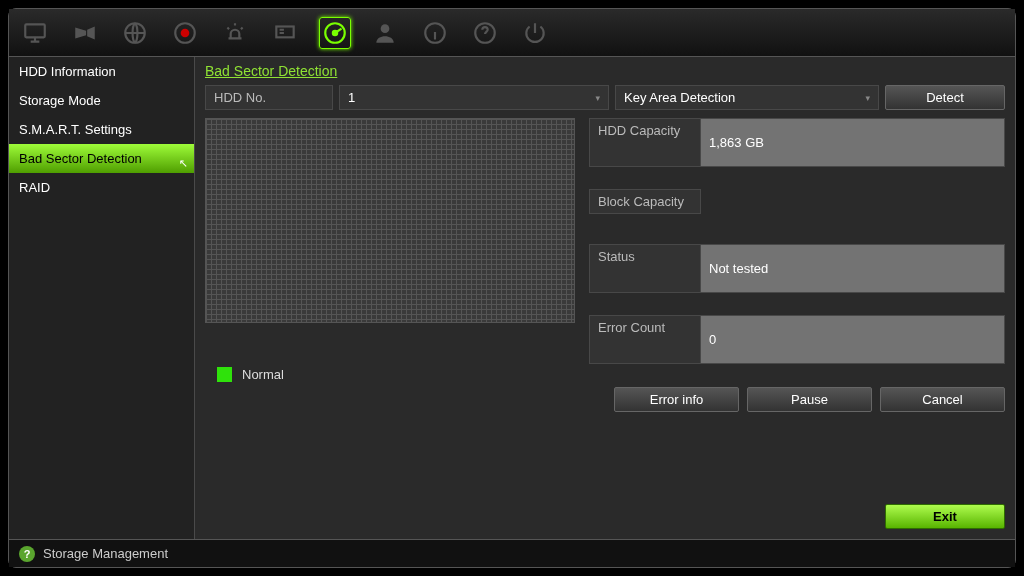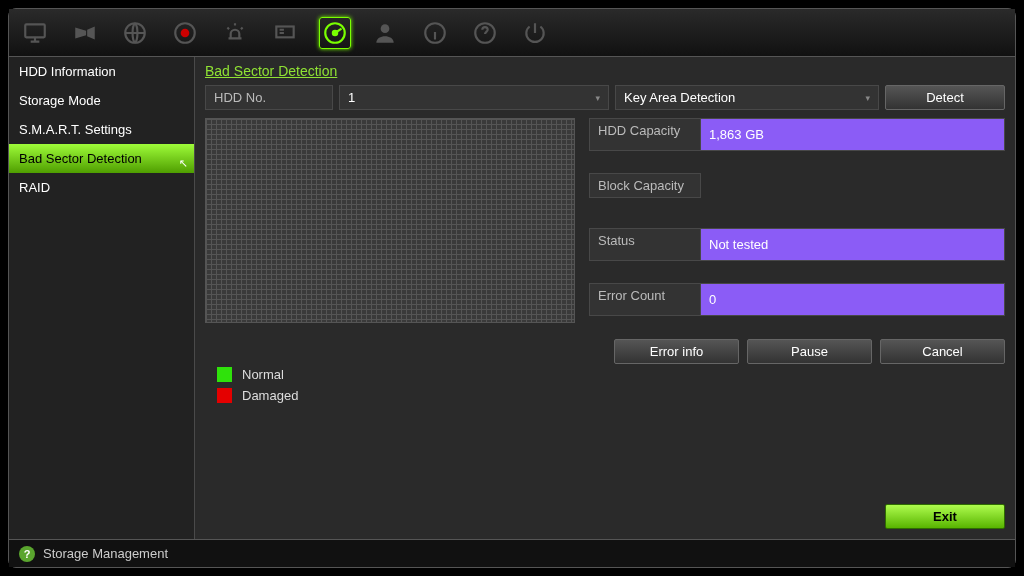--- a/index.html
+++ b/index.html
@@ -139,24 +139,24 @@
   }
   .info-row .lbl {
     width: 112px;
     background: #333;
     border: 1px solid #484848;
     padding: 4px 8px;
     color: #bbb;
   }
   .info-row .val {
     flex: 1;
-    background: #8b5cf6;
+    background: #737373;
     border: 1px solid #484848;
     border-left: none;
-    padding: 8px 8px;
+    padding: 16px 8px;
     color: #fff;
   }
   .gap { height: 8px; }
   .btn-row {
     display: flex;
     gap: 8px;
     justify-content: flex-end;
     margin-top: 23px;
   }
   .btn-row .btn { flex: 1; max-width: 125px; }
@@ -310,24 +310,20 @@
       </div>
 
       <div class="body-cols">
         <div>
           <div class="grid-panel"></div>
           <div class="legend">
             <div class="legend-item">
               <div class="swatch green"></div>
               <span>Normal</span>
             </div>
-            <div class="legend-item">
-              <div class="swatch red"></div>
-              <span>Damaged</span>
-            </div>
           </div>
         </div>
 
         <div class="right-panel">
           <div class="info-row">
             <div class="lbl">HDD Capacity</div>
             <div class="val">1,863 GB</div>
           </div>
           <div class="info-row">
             <div class="lbl">Block Capacity</div>

